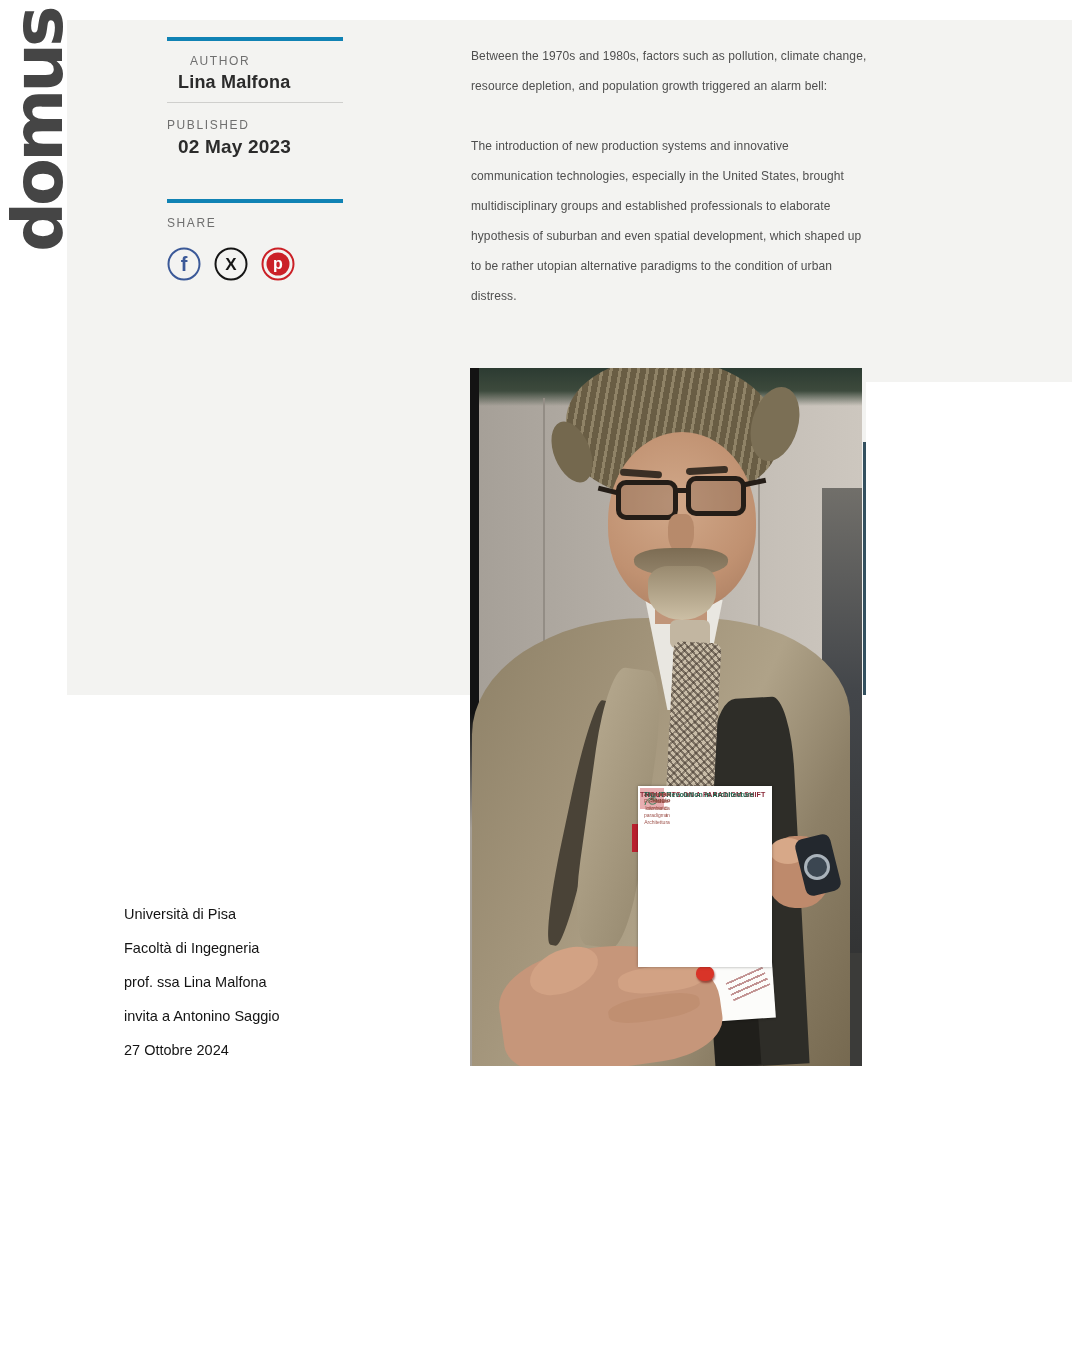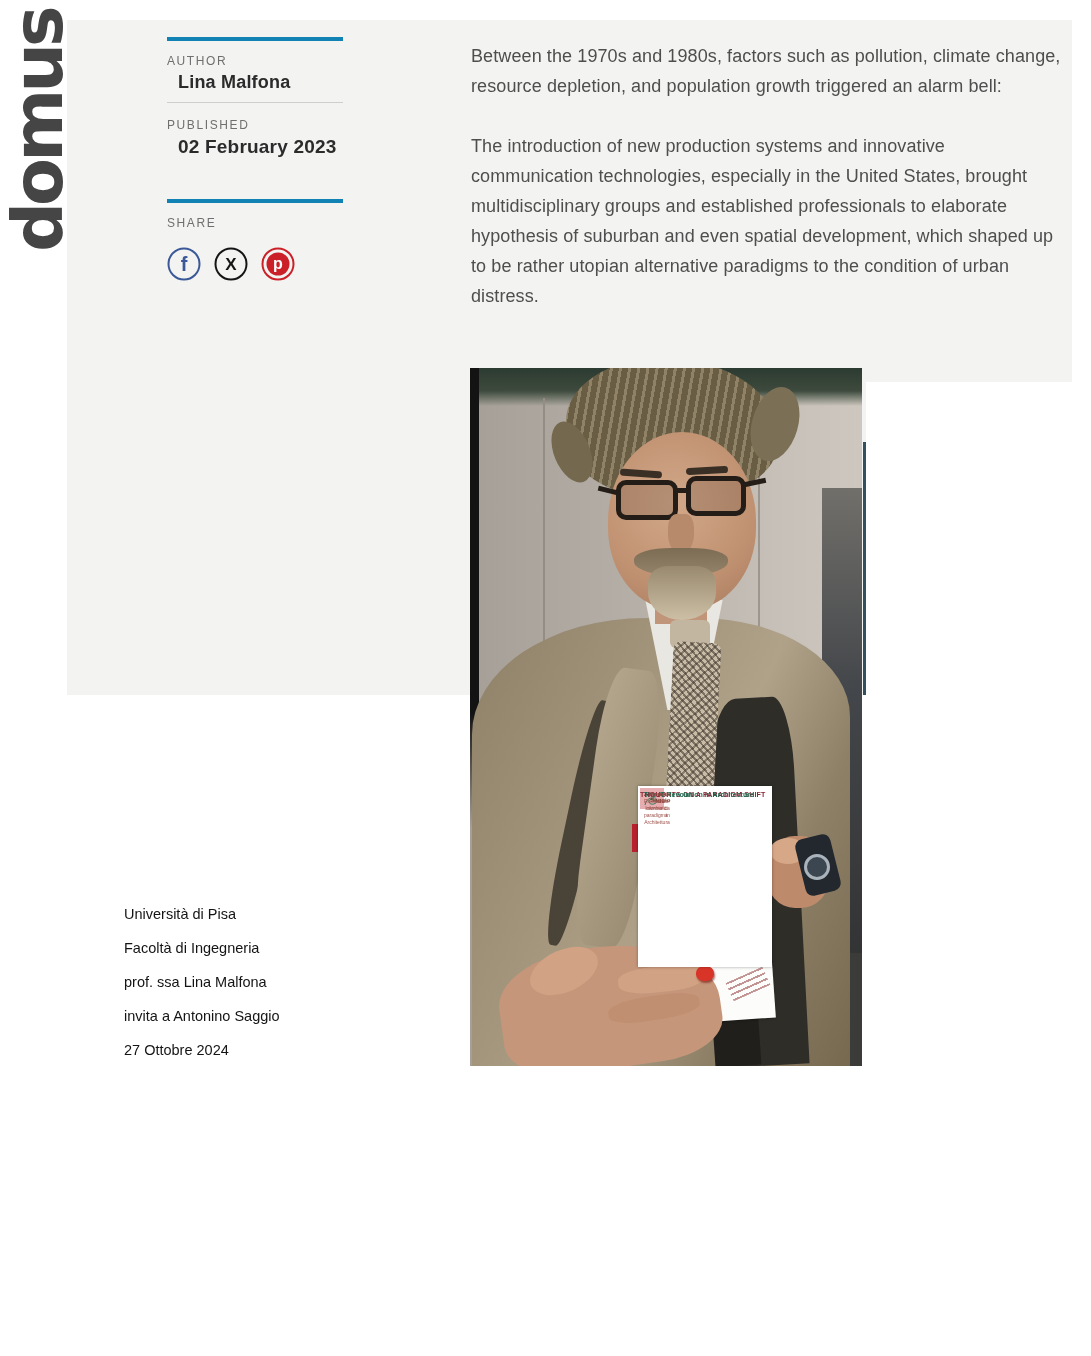--- a/index.html
+++ b/index.html
@@ -18,39 +18,39 @@
 
   
   .logo{position:absolute;left:10px;top:252px;transform:rotate(-90deg);transform-origin:0 0;
     font-family:"DejaVu Sans",sans-serif;font-weight:bold;font-size:70px;letter-spacing:-4px;
     color:var(--logo-gray);line-height:56px;}
 
   
   .rule{position:absolute;left:167px;width:176px;height:4px;background:var(--accent-blue);}
   .rule.r1{top:37px;} .rule.r2{top:199px;}
   .side-label{position:absolute;left:167px;font-size:12px;letter-spacing:1.6px;color:var(--label-gray);}
-  .lab-author{top:54px;} .lab-published{top:118px;} .lab-share{top:216px;}
+  .lab-author{top:54px;margin-left:23px;} .lab-published{top:118px;} .lab-share{top:216px;}
   .side-value{position:absolute;left:178px;font-size:18px;font-weight:bold;color:var(--heading-dark);letter-spacing:.2px;}
   .val-author{top:72px;} .val-date{top:136px;font-size:19px;}
   .divider{position:absolute;left:167px;top:102px;width:176px;height:1px;background:var(--divider-gray);}
   .share-row{position:absolute;left:166px;top:246px;display:flex;gap:11px;}
   .share-btn{width:36px;height:36px;cursor:pointer;background:none;border:none;padding:0;}
   .share-btn svg{display:block;}
   .ring{fill:none;stroke-width:2px;}
   .ring.fb{stroke:var(--facebook-blue);} .ring.xx{stroke:var(--x-black);} .ring.pin{stroke:var(--pinterest-red);}
   .glyph{font-family:"Liberation Sans",sans-serif;font-weight:bold;text-anchor:middle;}
   .glyph.fb{fill:var(--facebook-blue);font-size:20px;}
   .glyph.xx{fill:var(--x-black);font-size:17px;}
   .glyph.pin{fill:#fff;font-size:16px;}
   .pin-inner{fill:var(--pinterest-red);}
 
   
   .article{position:absolute;left:471px;top:41px;width:600px;}
   .para{margin-bottom:30px;}
-  .article .line{font-size:18px;line-height:30px;color:var(--body-text);white-space:nowrap;letter-spacing:.1px;}
+  .article .line{font-size:12px;line-height:30px;color:var(--body-text);white-space:nowrap;letter-spacing:.1px;}
 
   
   .photo{position:absolute;left:470px;top:368px;width:392px;height:698px;overflow:hidden;cursor:pointer;}
   .photo-inner{position:absolute;inset:0;filter:blur(.6px) saturate(.95);}
   .photo-inner div{position:absolute;}
   .ph-wall{inset:0;background:linear-gradient(90deg,#a59f97 0%,#b4aea6 40%,#c6c0b8 78%,#cdc7bf 100%);}
   .ph-top-strip{left:0;top:0;width:392px;height:38px;background:linear-gradient(180deg,#2b3b32 0%,#3c4a3c 60%,rgba(60,74,60,0) 100%);}
   .ph-seam1{left:73px;top:30px;width:2px;height:330px;background:#938d85;}
   .ph-seam2{left:288px;top:26px;width:2px;height:280px;background:#9c968e;}
   .ph-left-shadow{left:0;top:0;width:9px;height:460px;background:linear-gradient(180deg,#131313 75%,rgba(19,19,19,0));}
@@ -126,21 +126,21 @@
 
   <div class="gray-panel"></div>
 
   <div class="logo">domus</div>
 
   <div class="rule r1"></div>
   <div class="side-label lab-author">AUTHOR</div>
   <div class="side-value val-author">Lina Malfona</div>
   <div class="divider"></div>
   <div class="side-label lab-published">PUBLISHED</div>
-  <div class="side-value val-date">02 February 2023</div>
+  <div class="side-value val-date">02 May 2023</div>
   <div class="rule r2"></div>
   <div class="side-label lab-share">SHARE</div>
 
   <div class="share-row">
     <button class="share-btn">
       <svg width="36" height="36" viewBox="0 0 36 36">
         <circle class="ring fb" cx="18" cy="18" r="15.5"></circle>
         <text class="glyph fb" x="18" y="25">f</text>
       </svg>
     </button>

